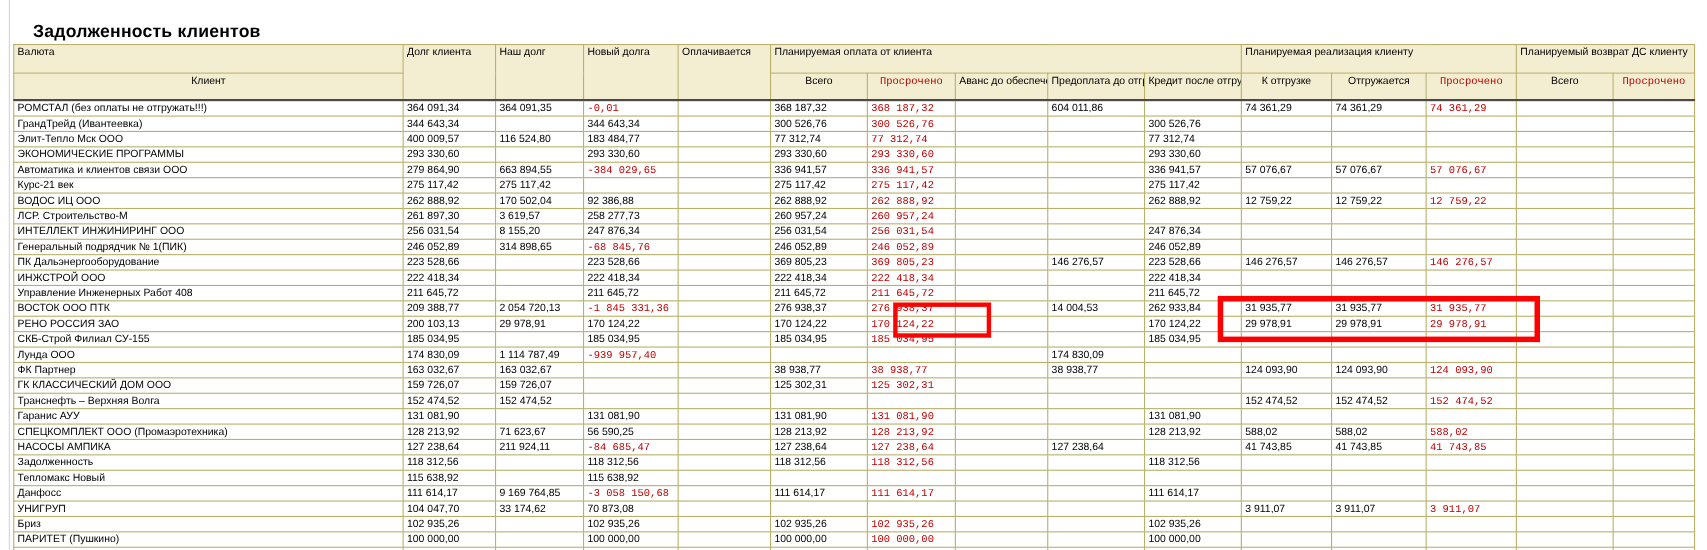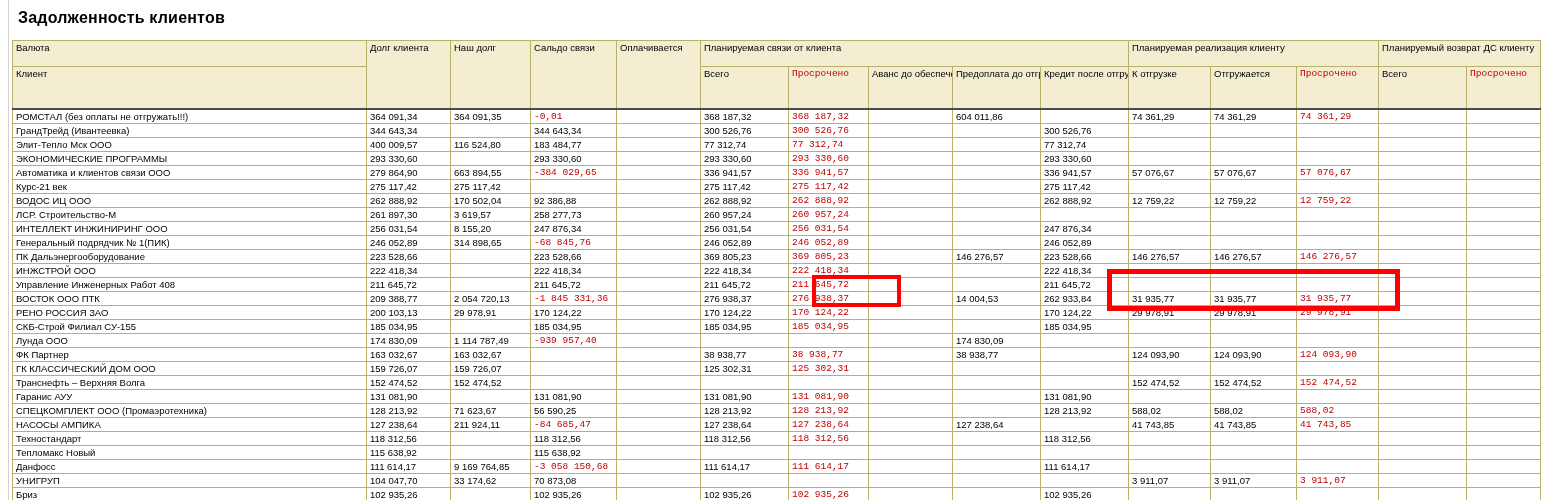--- a/index.html
+++ b/index.html
@@ -11,37 +11,37 @@
     --divider:#4a4a4a;
   }
   html,body{margin:0;padding:0;}
   body{
     width:1552px;height:500px;overflow:hidden;background:#ffffff;
     font-family:"Liberation Sans", sans-serif;color:var(--txt);
     position:relative;
   }
   .left-line{position:absolute;left:8px;top:0;width:1px;height:500px;background:#d4d4d4;}
   .report-title{
-    position:absolute;left:14px;top:5px;margin:4px;
+    position:absolute;left:14px;top:5px;margin:16px;
     font-size:16px;font-weight:bold;letter-spacing:0.2px;
   }
   table.report{
     position:absolute;left:12px;top:40px;width:1528px;
     border-collapse:collapse;table-layout:fixed;
   }
   table.report th, table.report td{
     border:1px solid var(--grid);
     font-size:9.5px;font-weight:normal;
     padding:1px 3px;box-sizing:border-box;
     overflow:hidden;white-space:nowrap;
     vertical-align:top;text-align:left;line-height:11px;
   }
   thead th{background:var(--header-bg);}
   thead tr.r1 th{height:26px;}
-  thead tr.r2 th{height:42px;}
+  thead tr.r2 th{height:24px;text-align:center;}
   thead{border-bottom:2px solid var(--divider);}
   tbody td{height:10.9px;line-height:9.5px;padding:0 3px;background:#fff;}
   td.num{text-align:right;}
   .red{color:var(--red);font-family:Liberation Mono, monospace;}
   th.red{color:var(--red);}
   td.name{padding-left:9px;margin-left:12px;}
   .hl-box{position:absolute;border-style:solid;border-color:var(--hl);z-index:5;}
   .hl-box.b1{left:812px;top:275px;width:81px;height:24px;border-width:4px;}
   .hl-box.b2{left:1107px;top:269px;width:283px;height:32px;border-width:5px;}
 </style>
@@ -68,23 +68,23 @@
       <col style="width:86px">
     <col style="width:82px">
       <col style="width:88px">
       <col style="width:74px">
   </colgroup>
   <thead>
     <tr class="r1">
       <th>Валюта</th>
       <th rowspan="2">Долг клиента</th>
       <th rowspan="2">Наш долг</th>
-      <th rowspan="2">Сальдо связи</th>
+      <th rowspan="2">Новый долга</th>
       <th rowspan="2">Оплачивается</th>
-      <th colspan="5">Планируемая связи от клиента</th>
+      <th colspan="5">Планируемая оплата от клиента</th>
       <th colspan="3">Планируемая реализация клиенту</th>
       <th colspan="2">Планируемый возврат ДС клиенту</th>
     </tr>
     <tr class="r2">
       <th>Клиент</th>
       <th>Всего</th>
       <th class="red">Просрочено</th>
       <th>Аванс до обеспечения</th>
       <th>Предоплата до отгрузки</th>
       <th>Кредит после отгрузки</th>
@@ -481,21 +481,21 @@
         <td class="num"></td>
         <td class="num">127 238,64</td>
         <td class="num"></td>
         <td class="num">41 743,85</td>
         <td class="num">41 743,85</td>
         <td class="num red">41 743,85</td>
         <td class="num"></td>
         <td class="num"></td>
       </tr>
       <tr>
-        <td class="name">Техностандарт</td>
+        <td class="name">Задолженность</td>
         <td class="num">118 312,56</td>
         <td class="num"></td>
         <td class="num">118 312,56</td>
         <td class="num"></td>
         <td class="num">118 312,56</td>
         <td class="num red">118 312,56</td>
         <td class="num"></td>
         <td class="num"></td>
         <td class="num">118 312,56</td>
         <td class="num"></td>

